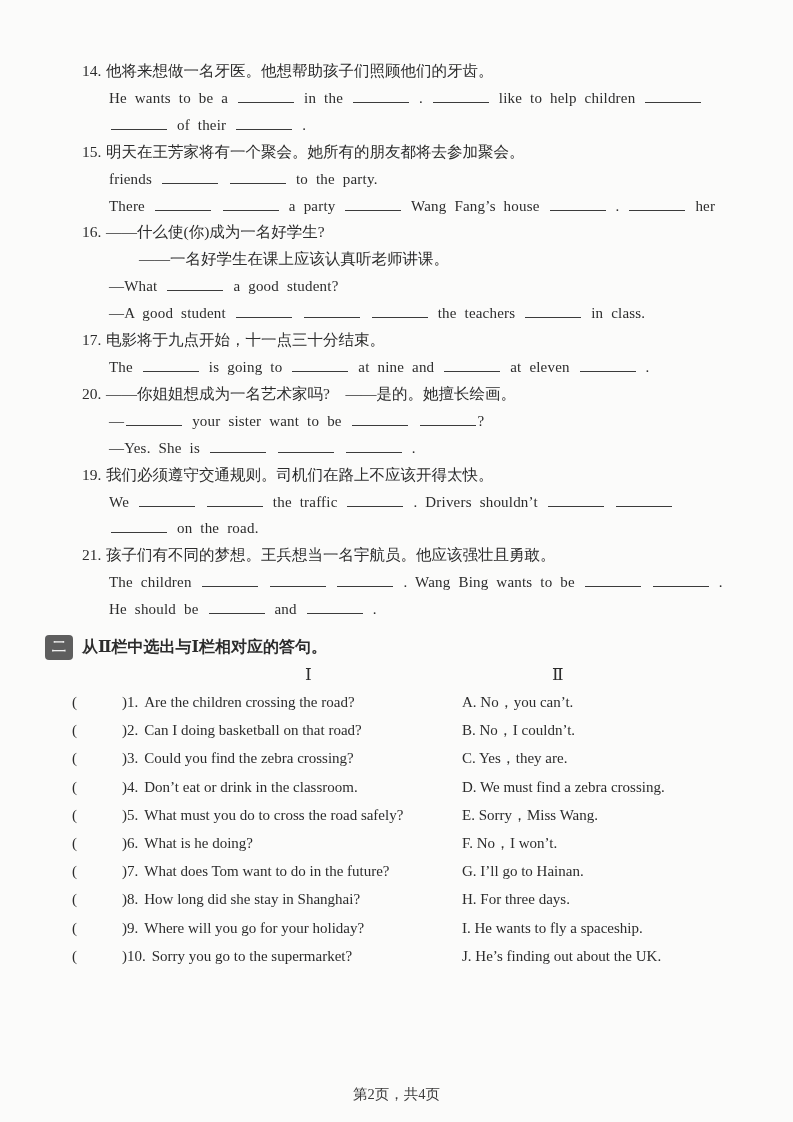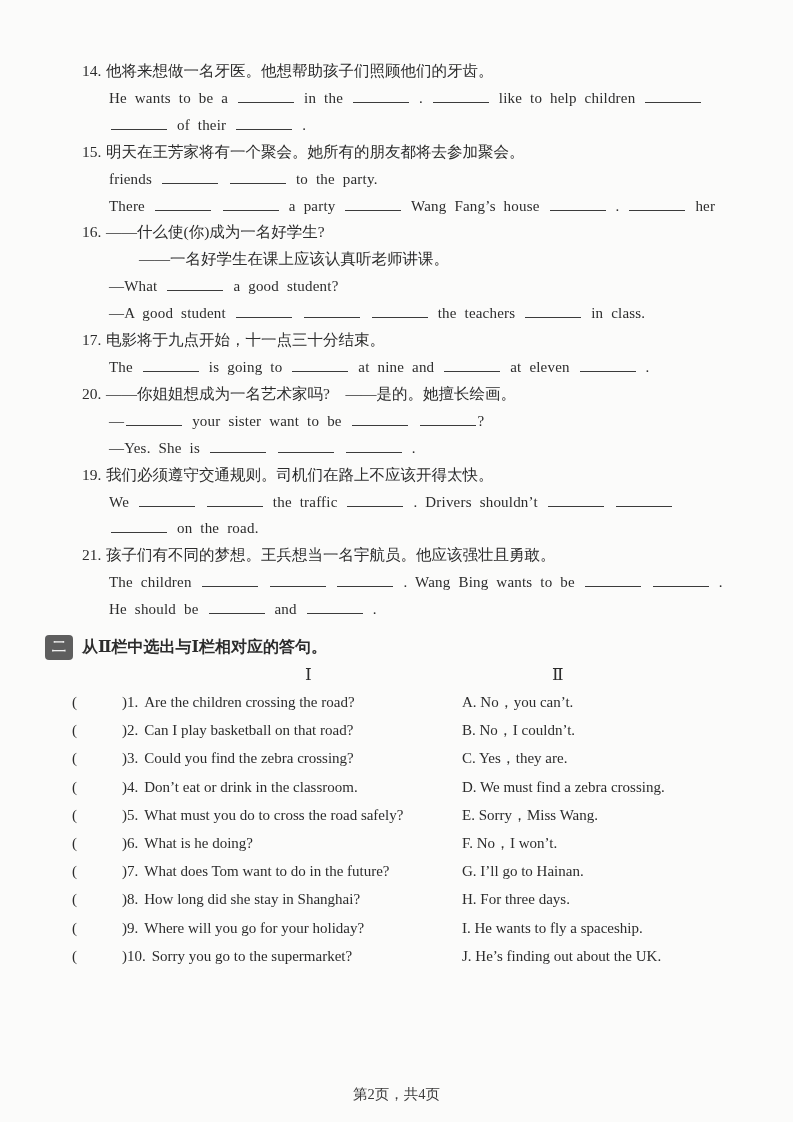--- a/index.html
+++ b/index.html
@@ -111,21 +111,21 @@
     <div class="col-heads">
       <span class="col1">Ⅰ</span>
       <span class="col2">Ⅱ</span>
     </div>
 
     <div class="pair-row">
       <span class="pair-left"><span class="open">(</span><span class="paren-gap"></span><span>)1.</span><span class="q">Are the children crossing the road?</span></span>
       <span class="pair-right">A. No，you can’t.</span>
     </div>
     <div class="pair-row">
-      <span class="pair-left"><span class="open">(</span><span class="paren-gap"></span><span>)2.</span><span class="q">Can I play basketball on that road?</span></span>
+      <span class="pair-left"><span class="open">(</span><span class="paren-gap"></span><span>)2.</span><span class="q">Can I doing basketball on that road?</span></span>
       <span class="pair-right">B. No，I couldn’t.</span>
     </div>
     <div class="pair-row">
       <span class="pair-left"><span class="open">(</span><span class="paren-gap"></span><span>)3.</span><span class="q">Could you find the zebra crossing?</span></span>
       <span class="pair-right">C. Yes，they are.</span>
     </div>
     <div class="pair-row">
       <span class="pair-left"><span class="open">(</span><span class="paren-gap"></span><span>)4.</span><span class="q">Don’t eat or drink in the classroom.</span></span>
       <span class="pair-right">D. We must find a zebra crossing.</span>
     </div>

